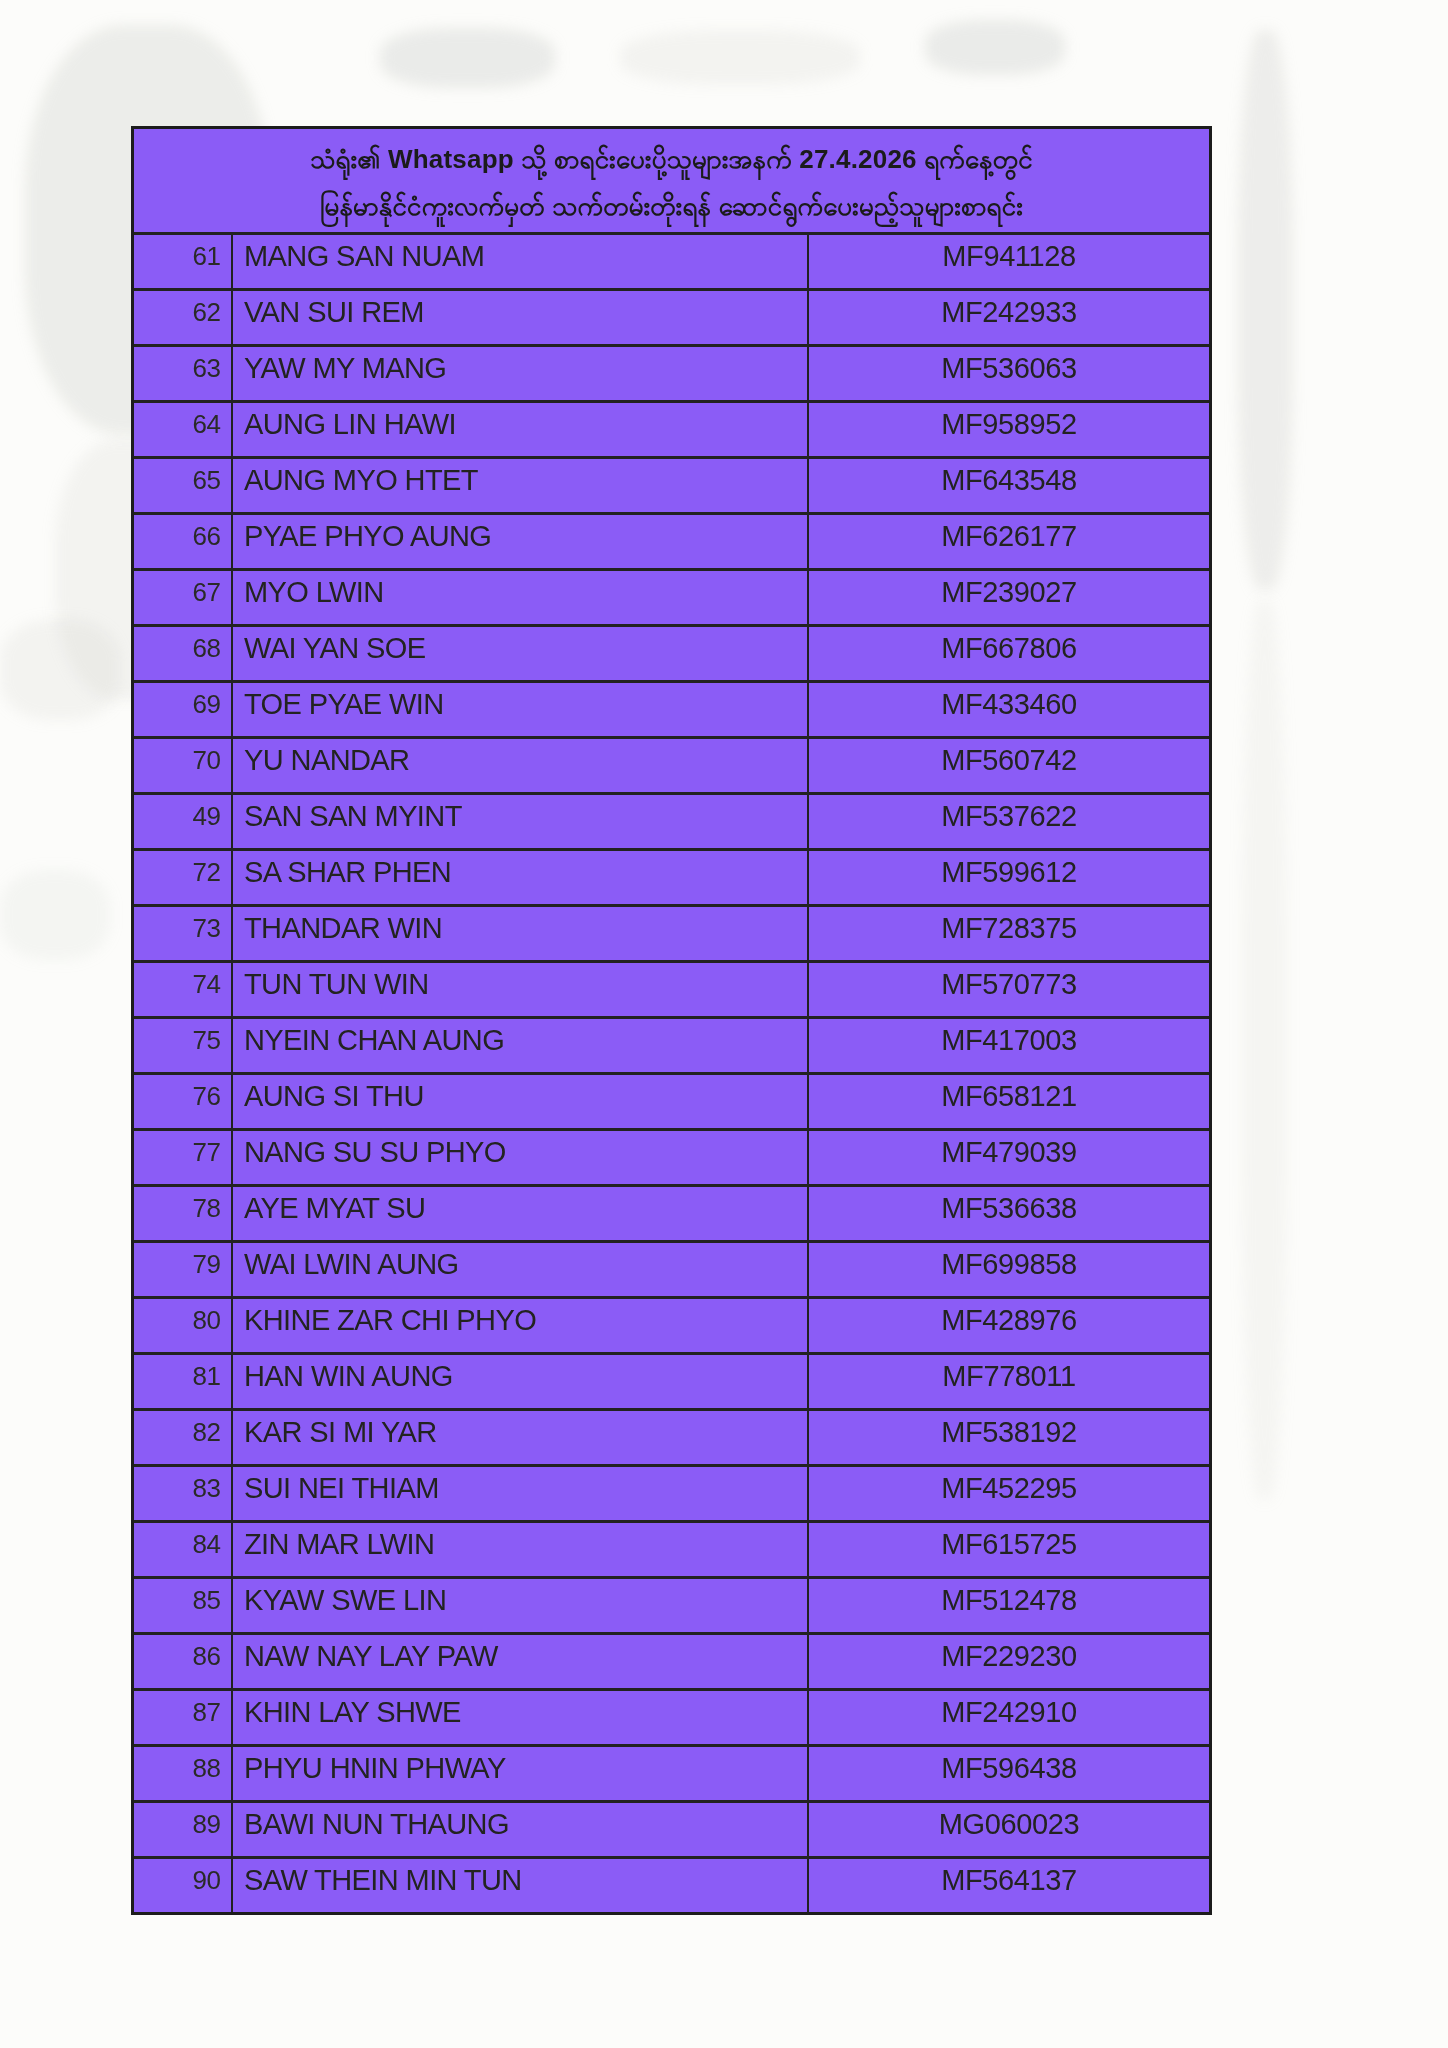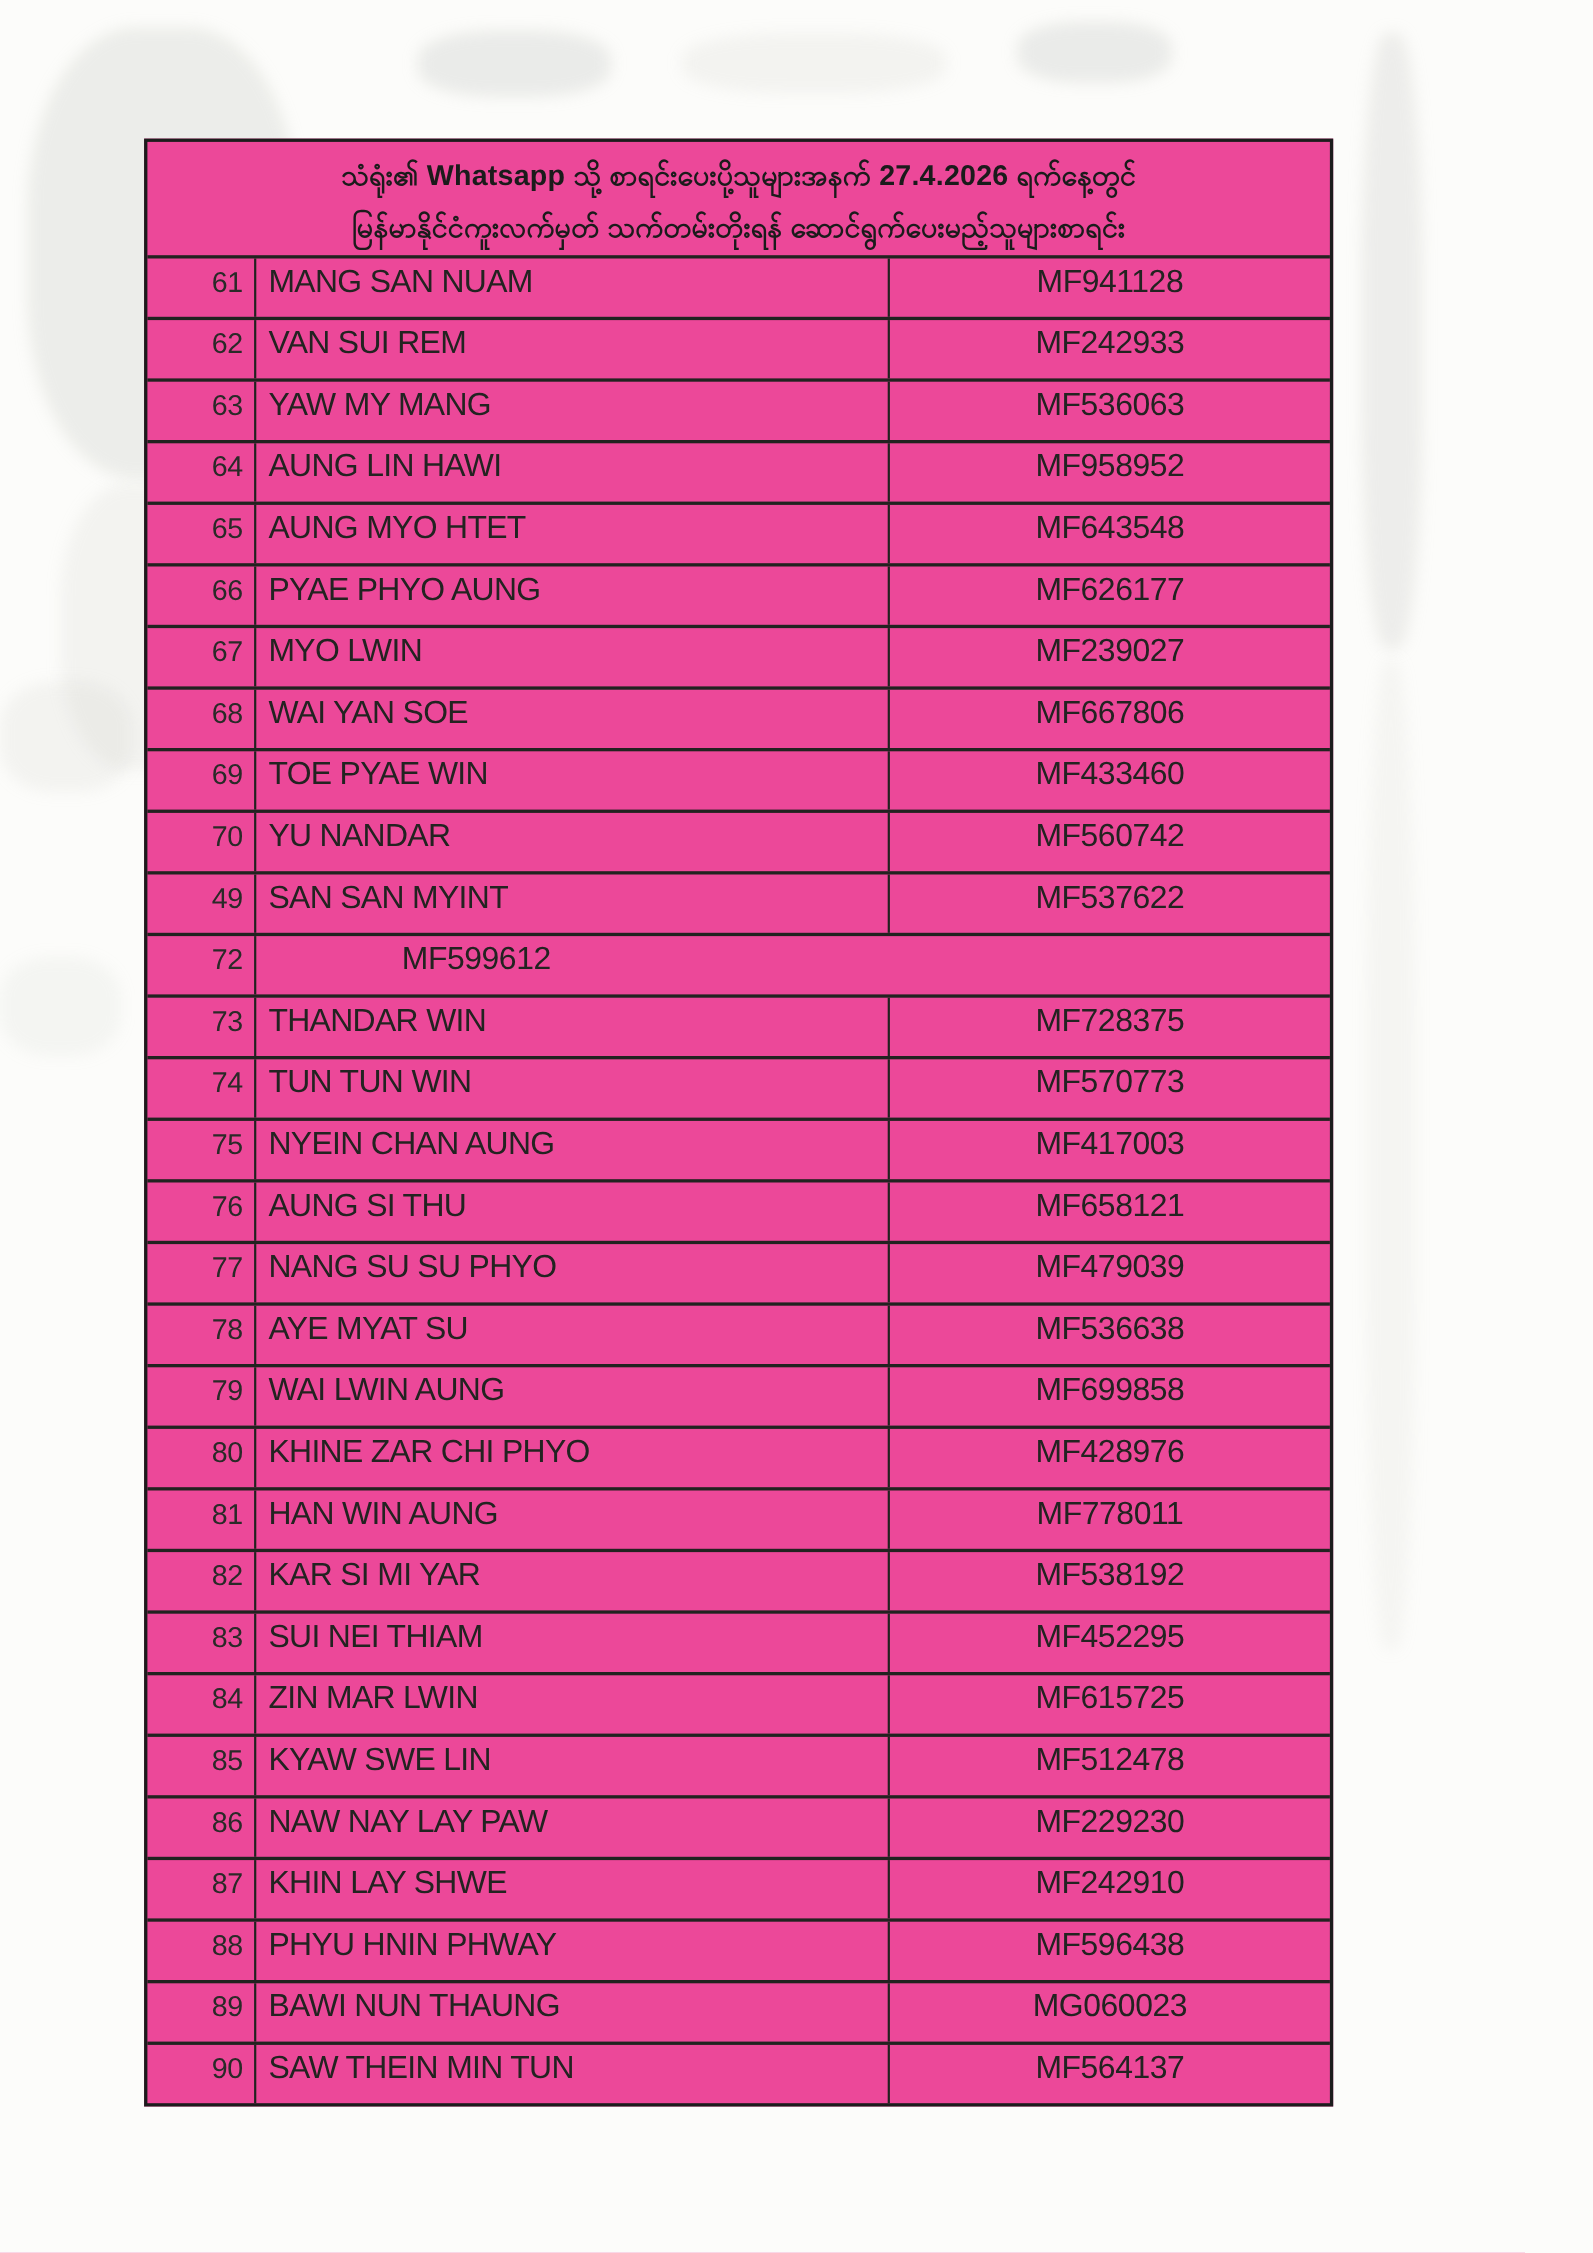--- a/index.html
+++ b/index.html
@@ -34,21 +34,21 @@
   .s9 { left: 0px;   top: 870px;  width: 110px; height: 90px;  background: rgba(180,182,176,0.10); }
 
   
   .doc-table {
     position: absolute;
     left: 131px;
     top: 126px;
     width: 1081px;
     box-sizing: border-box;
     border: 3px solid #1c1c1c;
-    background: #ec4899;
+    background: #8b5cf6;
   }
 
   .doc-header {
     box-sizing: border-box;
     height: 103px;
     padding: 10px 14px 6px 14px;
     display: flex;
     flex-direction: column;
     justify-content: space-between;
     text-align: center;
@@ -168,20 +168,21 @@
         <div class="cell cell-name">YU NANDAR</div>
         <div class="cell cell-passport">MF560742</div>
       </div>
       <div class="row">
         <div class="cell cell-no">49</div>
         <div class="cell cell-name">SAN SAN MYINT</div>
         <div class="cell cell-passport">MF537622</div>
       </div>
       <div class="row">
         <div class="cell cell-no">72</div>
+        <div class="cell cell-name">SA SHAR PHEN</div>
         <div class="cell cell-passport">MF599612</div>
       </div>
       <div class="row">
         <div class="cell cell-no">73</div>
         <div class="cell cell-name">THANDAR WIN</div>
         <div class="cell cell-passport">MF728375</div>
       </div>
       <div class="row">
         <div class="cell cell-no">74</div>
         <div class="cell cell-name">TUN TUN WIN</div>

